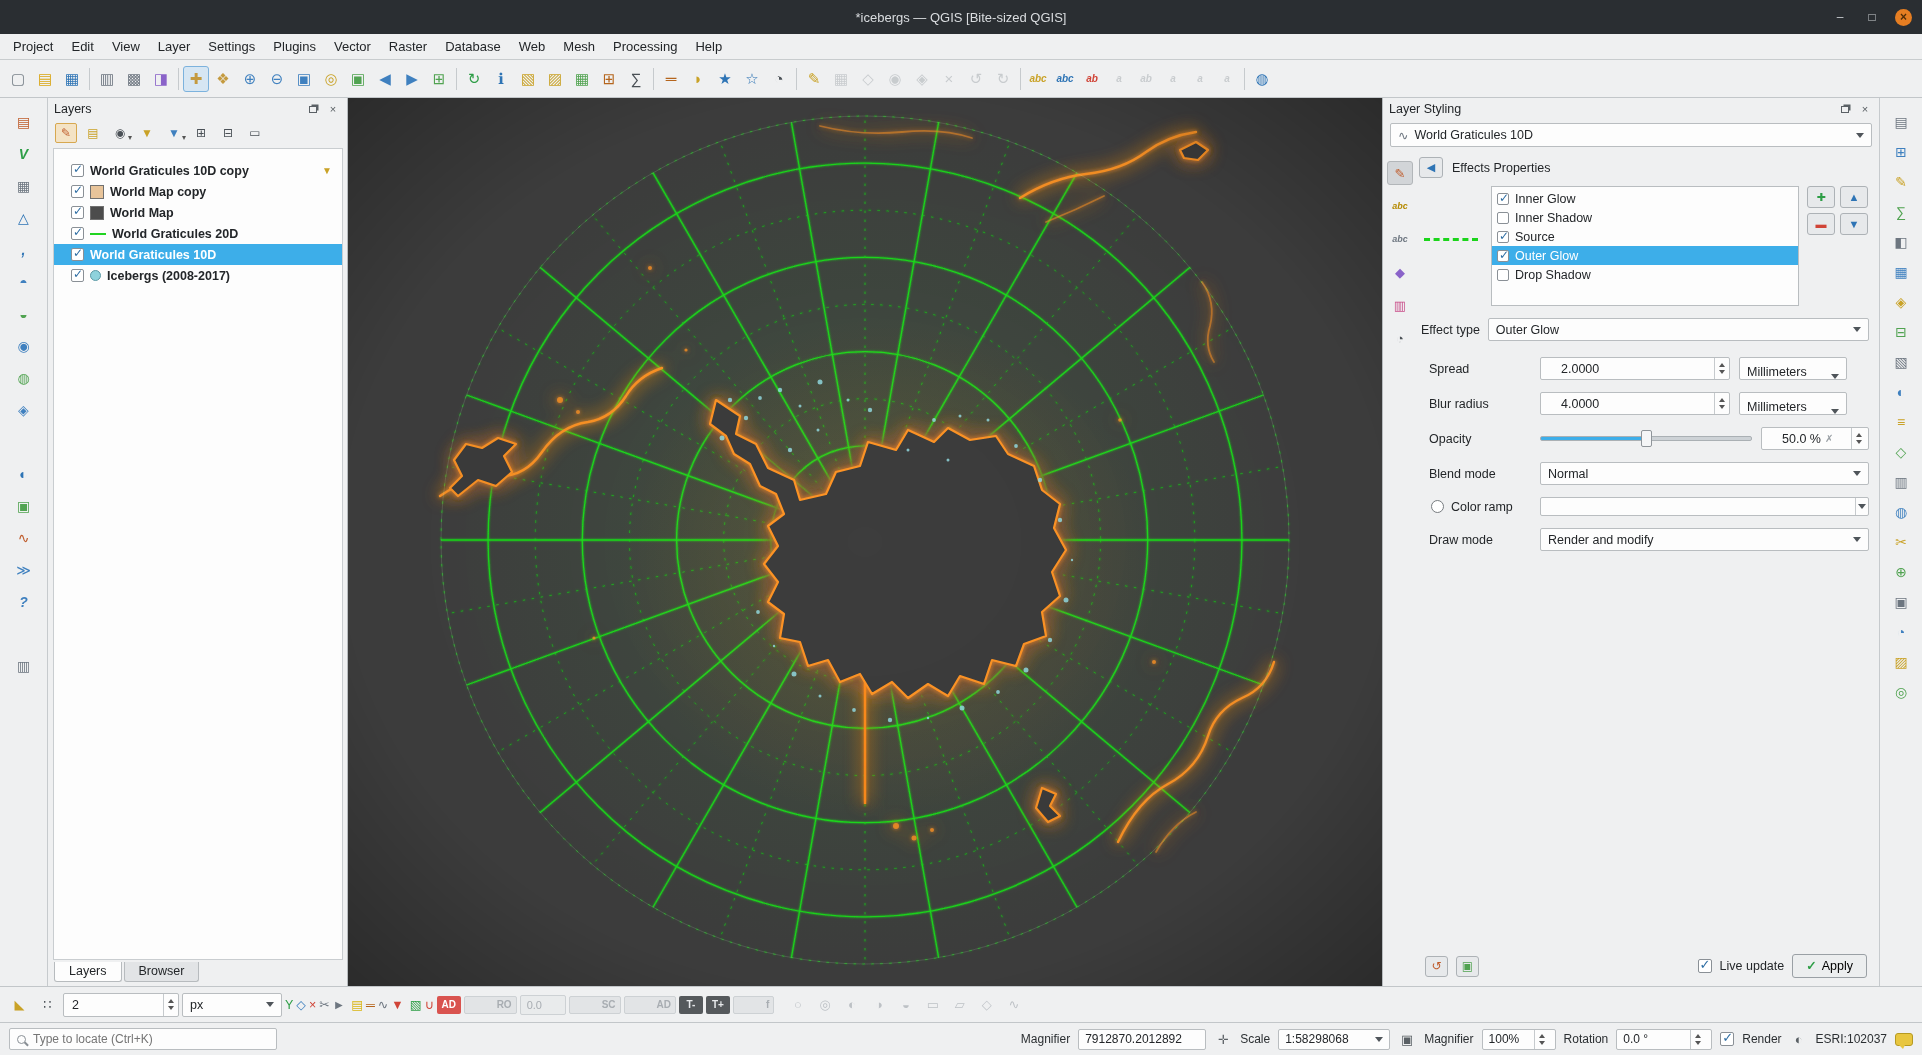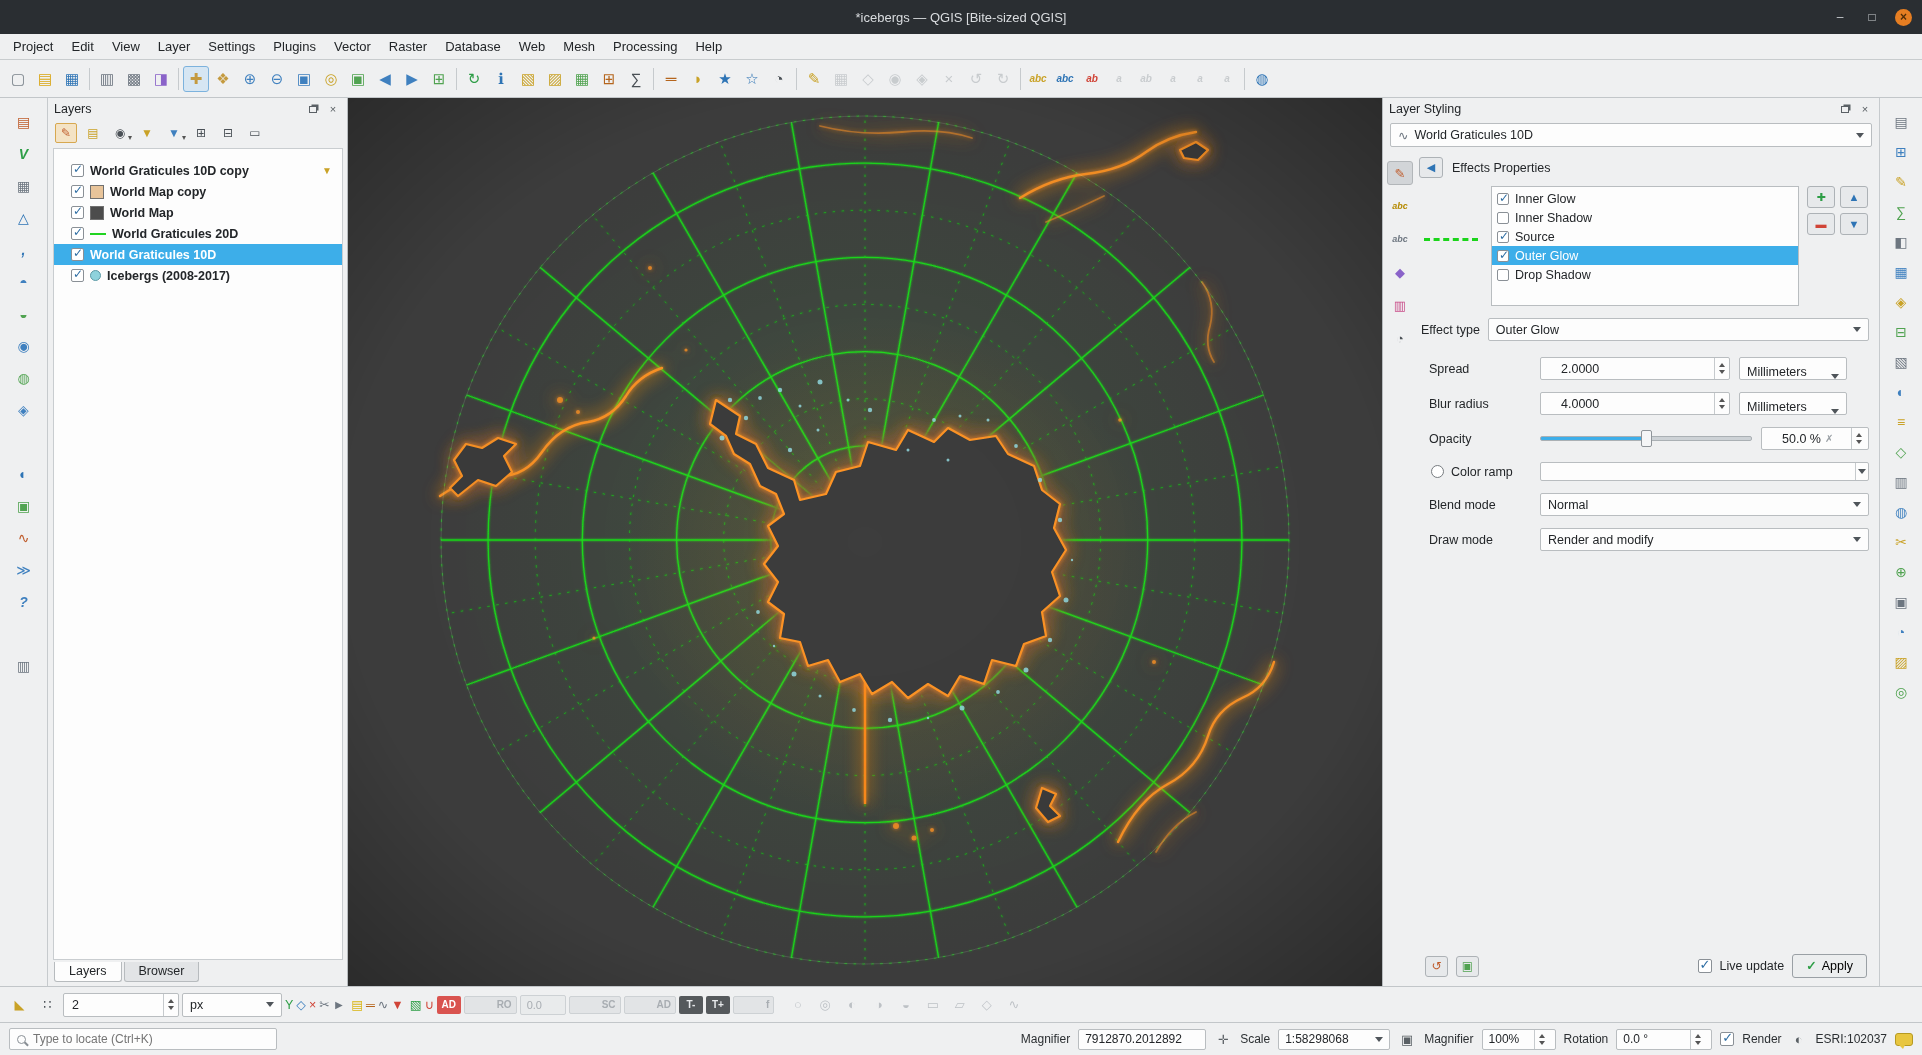--- a/index.html
+++ b/index.html
@@ -705,36 +705,36 @@
             <span class="clear-x">✗</span>
             <span class="spinarrows">
                 <span class="sa-up"></span>
                 <span class="sa-dn"></span>
               </span>
           </div>
         </div>
 
 
         <div class="frow">
+          <span class="flabel">Blend mode</span>
+          <div class="combo wide-combo">
+            <span>Normal</span>
+            <span class="dda"></span>
+          </div>
+        </div>
+
+        <div class="frow">
           <span class="flabel radio-label">
             <span class="radio"></span>
             <span>Color ramp</span>
           </span>
           <div class="ramp-bar">
             <span class="sw-dd" style="border-left:1px solid #c6cacd">
                 <span class="dda"></span>
               </span>
-          </div>
-        </div>
-
-        <div class="frow">
-          <span class="flabel">Blend mode</span>
-          <div class="combo wide-combo">
-            <span>Normal</span>
-            <span class="dda"></span>
           </div>
         </div>
 
         <div class="frow">
           <span class="flabel">Draw mode</span>
           <div class="combo wide-combo">
             <span>Render and modify</span>
             <span class="dda"></span>
           </div>
         </div>

